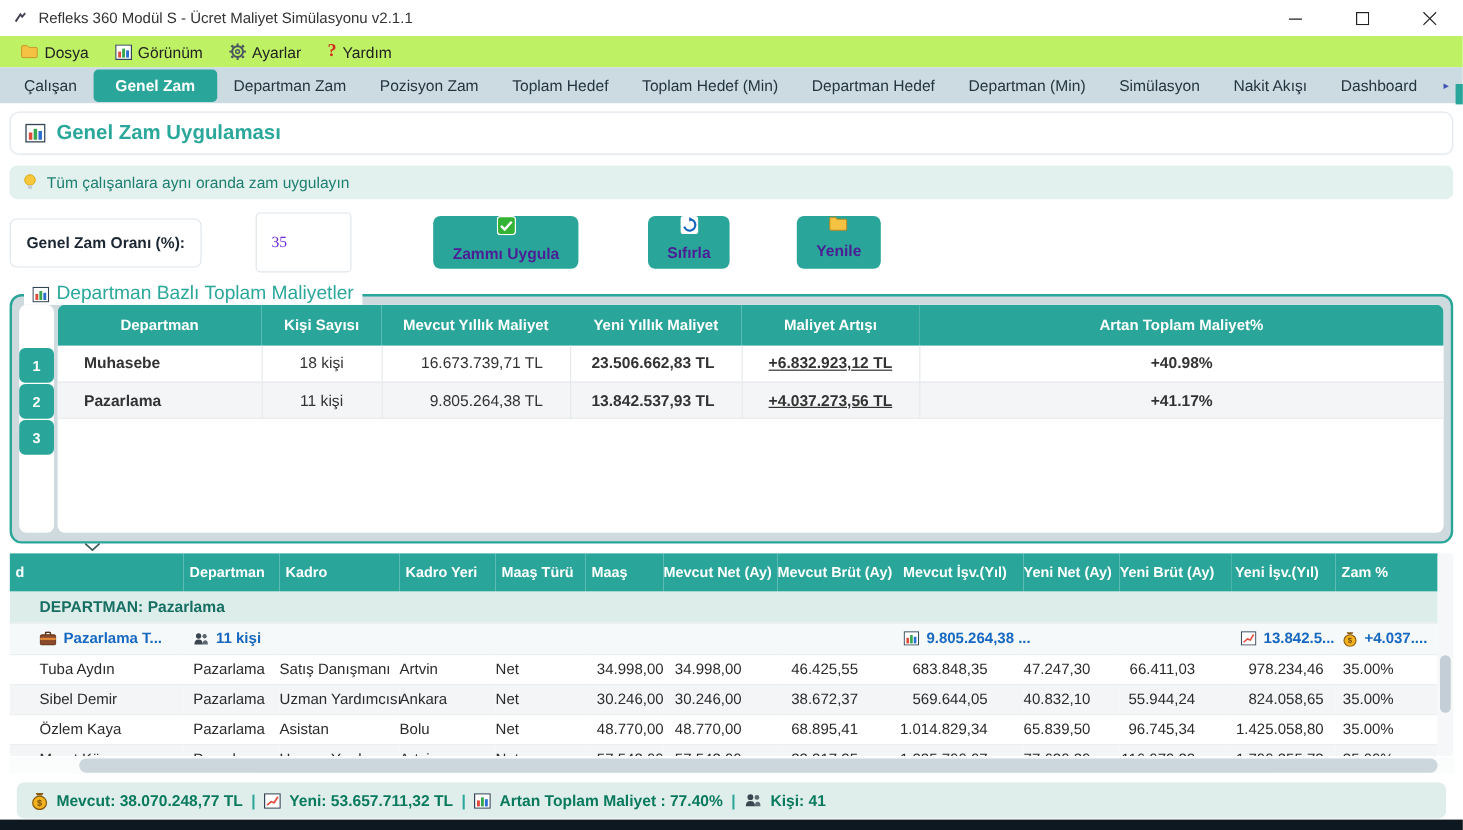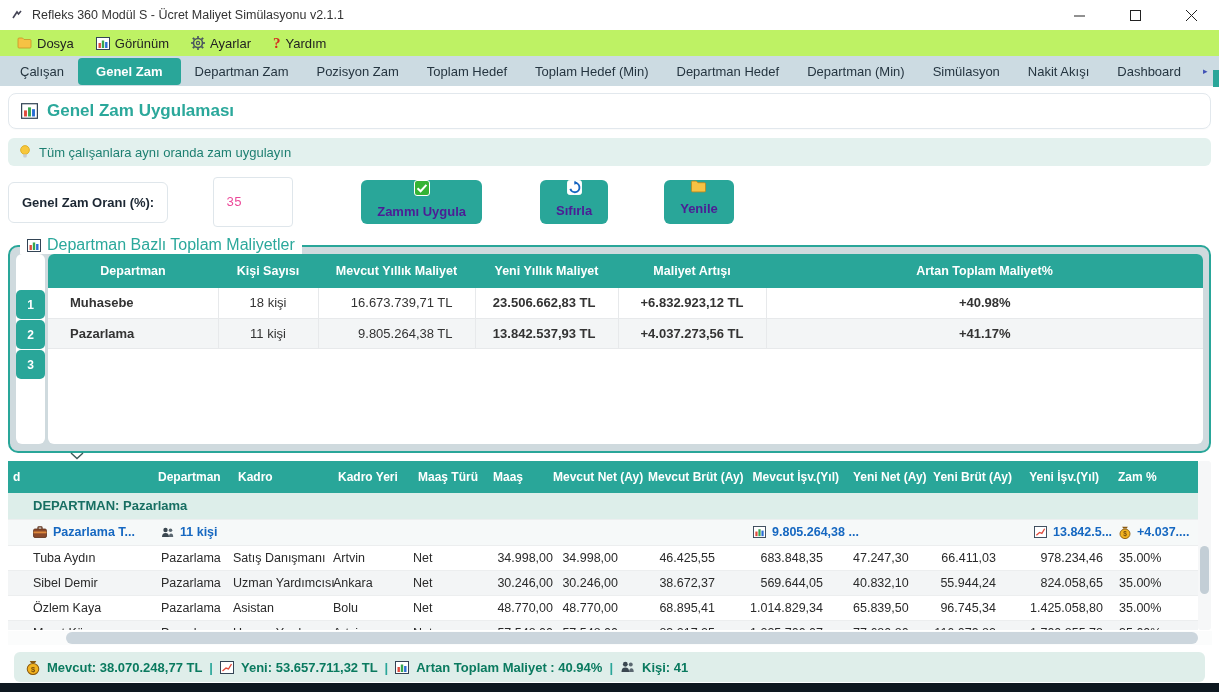--- a/index.html
+++ b/index.html
@@ -19,21 +19,21 @@
   .content { padding:7px 8px 0 8px; }
   .title-card { border:1px solid #e2e8ed; border-radius:8px; height:36px; display:flex; align-items:center;
     gap:9px; padding:0 12px; margin-bottom:9px; box-shadow:0 1px 1px rgba(0,0,0,0.02); }
   .page-title { font-size:17px; font-weight:bold; color:#2ba89b; }
   .hint-bar { background:#e3f1ee; border-radius:6px; height:28px; display:flex; align-items:center; gap:8px;
     padding:0 11px; margin-bottom:11px; }
   .hint-text { font-size:13px; color:#1d7f71; }
   .controls-row { display:flex; align-items:center; margin-bottom:10px;gap:40px; }
   .label-box { border:1px solid #dfe6eb; border-radius:6px; padding:12px 13px; font-size:13px; font-weight:bold; color:#1c2733; }
   .input-box { border:1px solid #dfe6eb; border-radius:4px; width:80px; height:44px; margin-left:5px;
-    font-size:13px; color:#ec4899; padding:24px 12px; font-family:Liberation Mono, monospace; }
+    font-size:13px; color:#6d28d9; padding:24px 12px; font-family:Liberation Serif, serif; }
   .btn { background:#29a699; border:none; border-radius:6px; color:#4c1d95; font-weight:bold; font-size:13px;
     height:44px; display:flex; align-items:center; gap:8px; padding:0 16px; cursor:pointer; font-family:inherit;flex-direction:column; }
   .btn-apply { margin-left:28px; } .btn-reset { margin-left:18px; } .btn-refresh { margin-left:16px; }
   .groupbox { position:relative; border:2px solid #29a699; border-radius:10px; background:#cfdade;
     margin-top:18px; height:208px; padding:7px 6px; }
   .legend { position:absolute; top:-11px; left:10px; background:#fff; padding:0 7px; display:flex;
     align-items:center; gap:6px; }
   .legend-text { font-size:16px; font-weight:normal; color:#2ba89b; white-space:nowrap; }
   .gb-inner { display:flex; height:100%; }
   .rowhdr-col { width:29px; background:#fff; border-radius:6px; margin-right:3px; position:relative; }
@@ -43,21 +43,21 @@
   table { border-collapse:collapse; table-layout:fixed; }
   .dept-table { width:100%; }
   .dept-table th { background:#29a699; color:#fff; font-size:12.5px; font-weight:bold; height:34px; text-align:center; }
   .dept-table td { height:30px; font-size:13px; color:#333; border-bottom:1px solid #e7e9eb; }
   .dept-table tr td:not(:last-child) { border-right:1px solid #e7e9eb; }
   .dept-table tr:nth-child(even) td { background:#f3f5f6; }
   .d-name { font-weight:bold; color:#1d2936; padding-left:22px; }
   .d-center { text-align:center; }
   .d-right { text-align:right; padding-right:22px; }
   .d-new { color:#e13b3b; font-weight:bold; }
-  .d-inc { color:#ee8334; font-weight:bold; }
+  .d-inc { color:#ee8334; font-weight:bold;text-decoration:underline; }
   .d-pct { color:#12904a; font-weight:bold; text-align:center; }
   .emp-wrap { position:relative; margin-top:8px; }
   .emp-clip { height:169px; overflow:hidden; width:1204px; }
   .emp-table { width:1190px; }
   .emp-table th { background:#29a699; color:#fff; font-size:12px; font-weight:bold; height:32px; text-align:right;
     padding-right:14px; white-space:nowrap; }
   .emp-table th.th-left { text-align:left; padding-left:5px; }
   .emp-table td { height:25px; font-size:12.5px; color:#2a2a2a; border-bottom:1px solid #eceeef; white-space:nowrap; }
   .e-left { text-align:left; } .e-num { text-align:right; padding-right:30px; }
   .e-zam { text-align:left; padding-left:6px; }
@@ -493,21 +493,21 @@
     <span class="status-text">Yeni: 53.657.711,32 TL</span>
     <span class="status-sep">|</span>
     <span class="icon">
       <svg width="14" height="13" viewBox="0 0 14 13">
           <rect x="0.5" y="0.5" width="13" height="12" fill="#fff" stroke="#345" stroke-width="1"></rect>
           <rect x="2.5" y="6" width="2.4" height="5" fill="#e04b3c"></rect>
           <rect x="5.8" y="3.5" width="2.4" height="7.5" fill="#36a64f"></rect>
           <rect x="9.1" y="5" width="2.4" height="6" fill="#2a6fd4"></rect>
         </svg>
     </span>
-    <span class="status-text">Artan Toplam Maliyet : 40.94%</span>
+    <span class="status-text">Artan Toplam Maliyet : 77.40%</span>
     <span class="status-sep">|</span>
     <span class="icon">
       <svg width="15" height="12" viewBox="0 0 13 11">
           <circle cx="4.5" cy="3" r="2.2" fill="#3a4750"></circle>
           <path d="M1 10 Q1 6 4.5 6 Q8 6 8 10 Z" fill="#3a4750"></path>
           <circle cx="9.5" cy="3.2" r="1.8" fill="#5a6770"></circle>
           <path d="M7.8 10 Q8.2 6.6 10 6.6 Q12.2 6.6 12.2 10 Z" fill="#5a6770"></path>
         </svg>
     </span>
     <span class="status-text">Kişi: 41</span>

